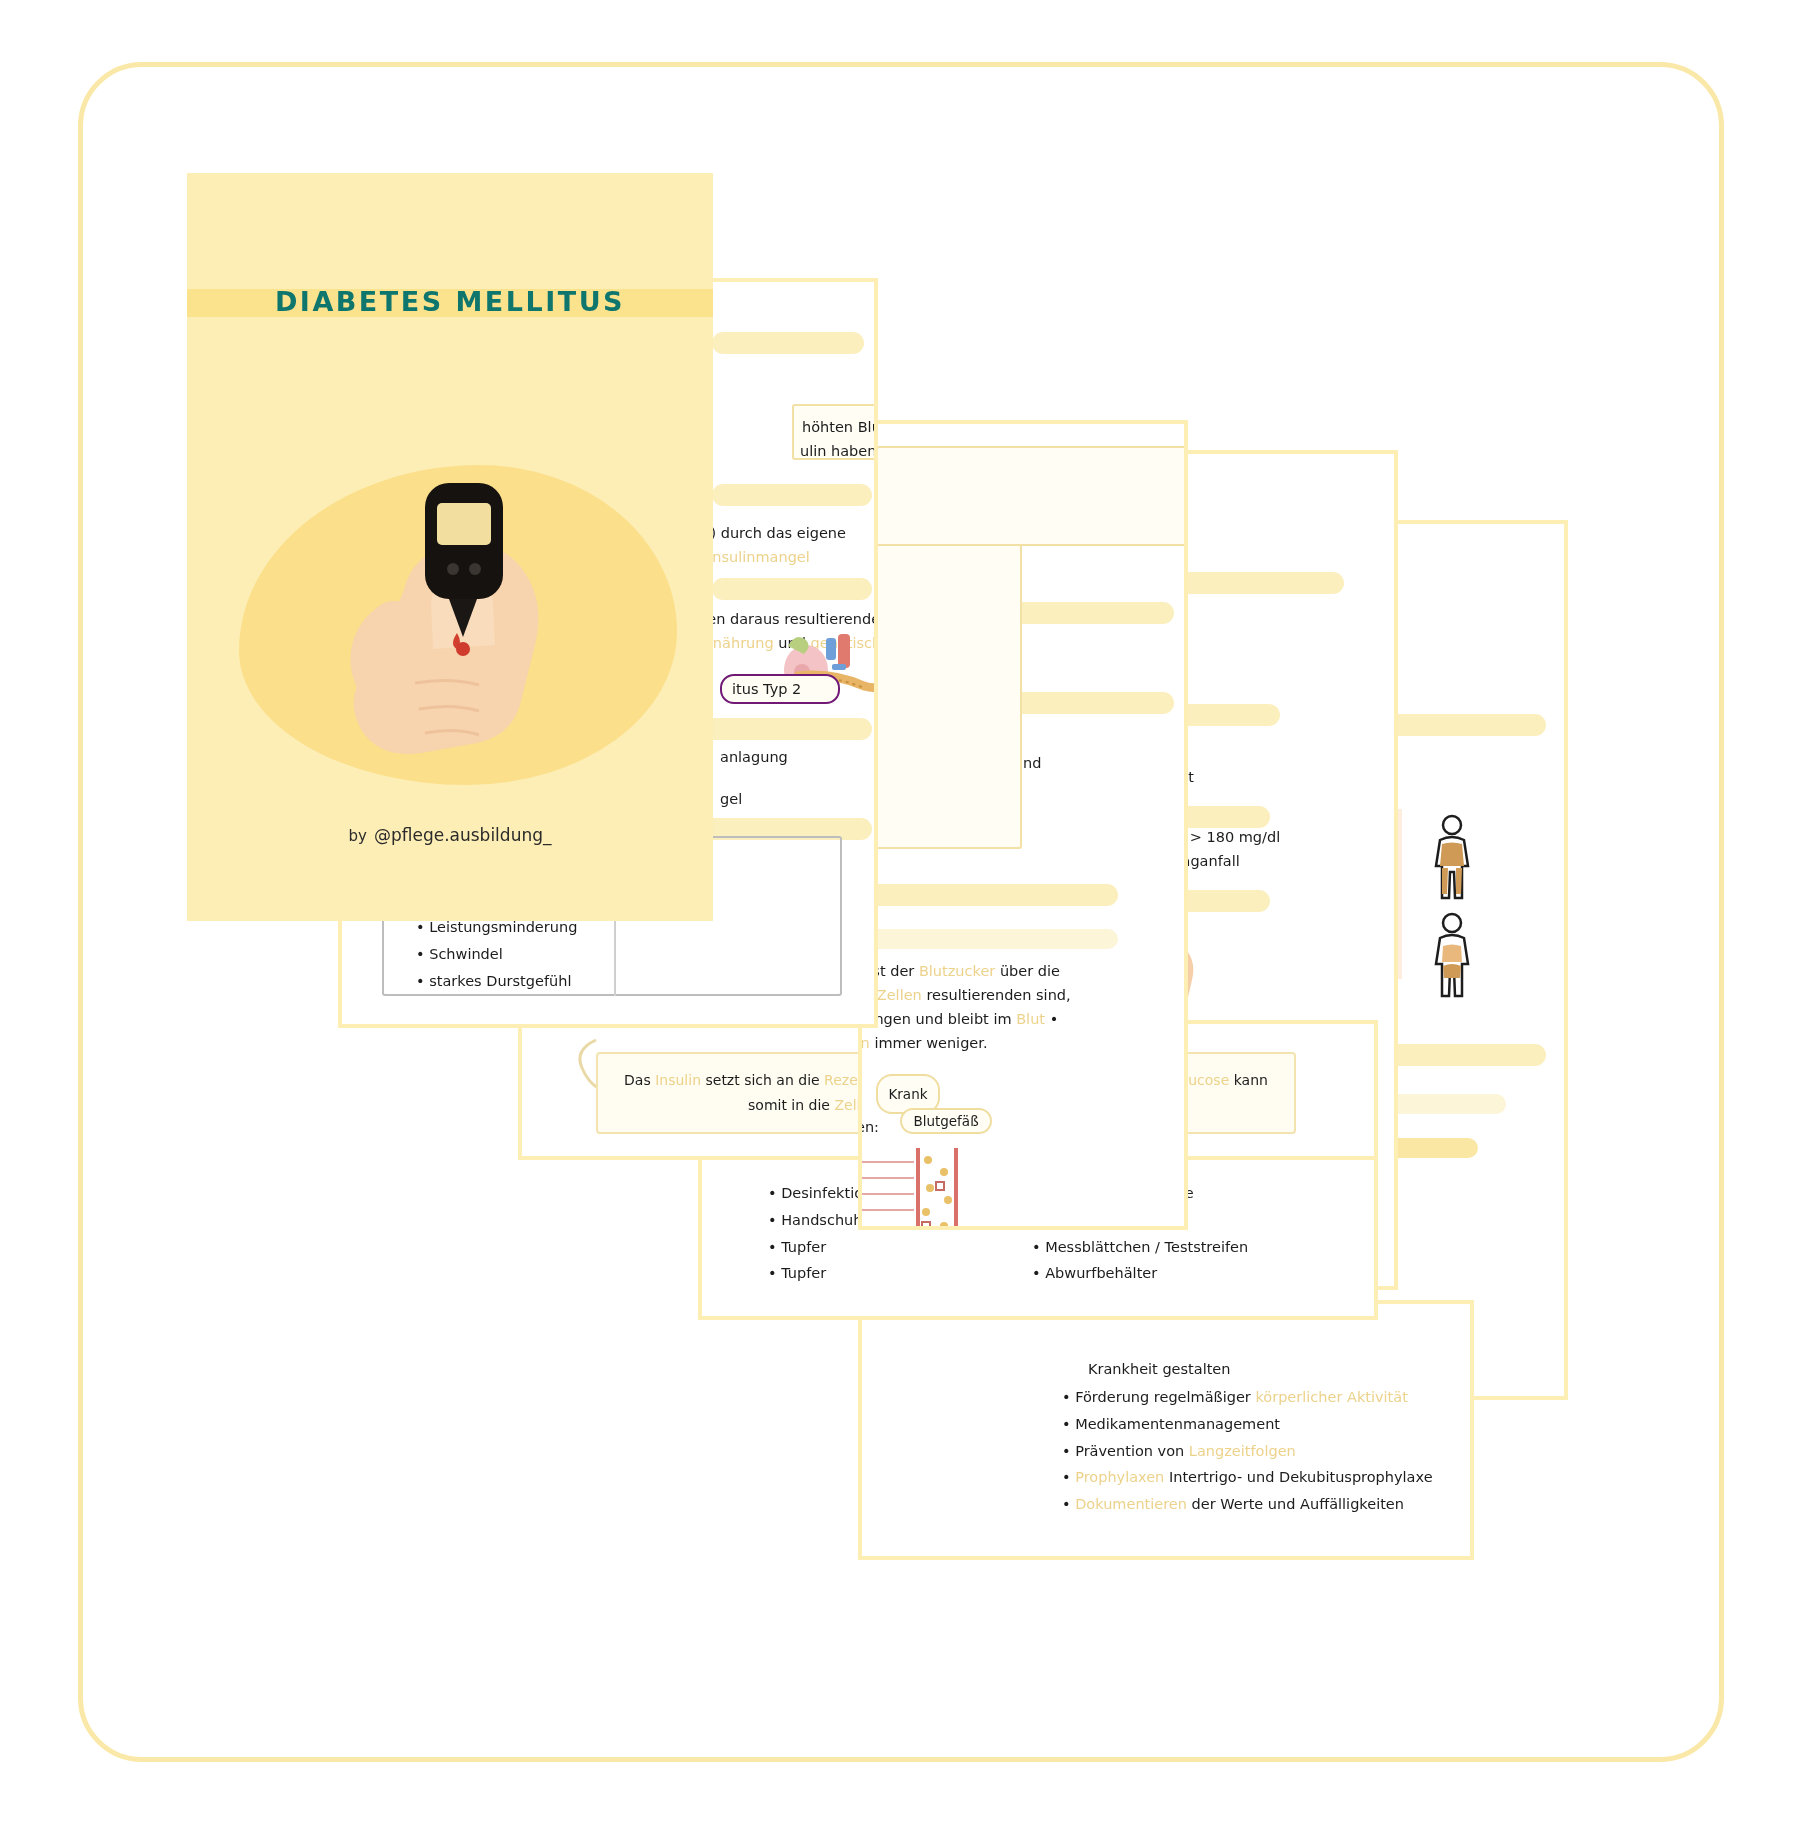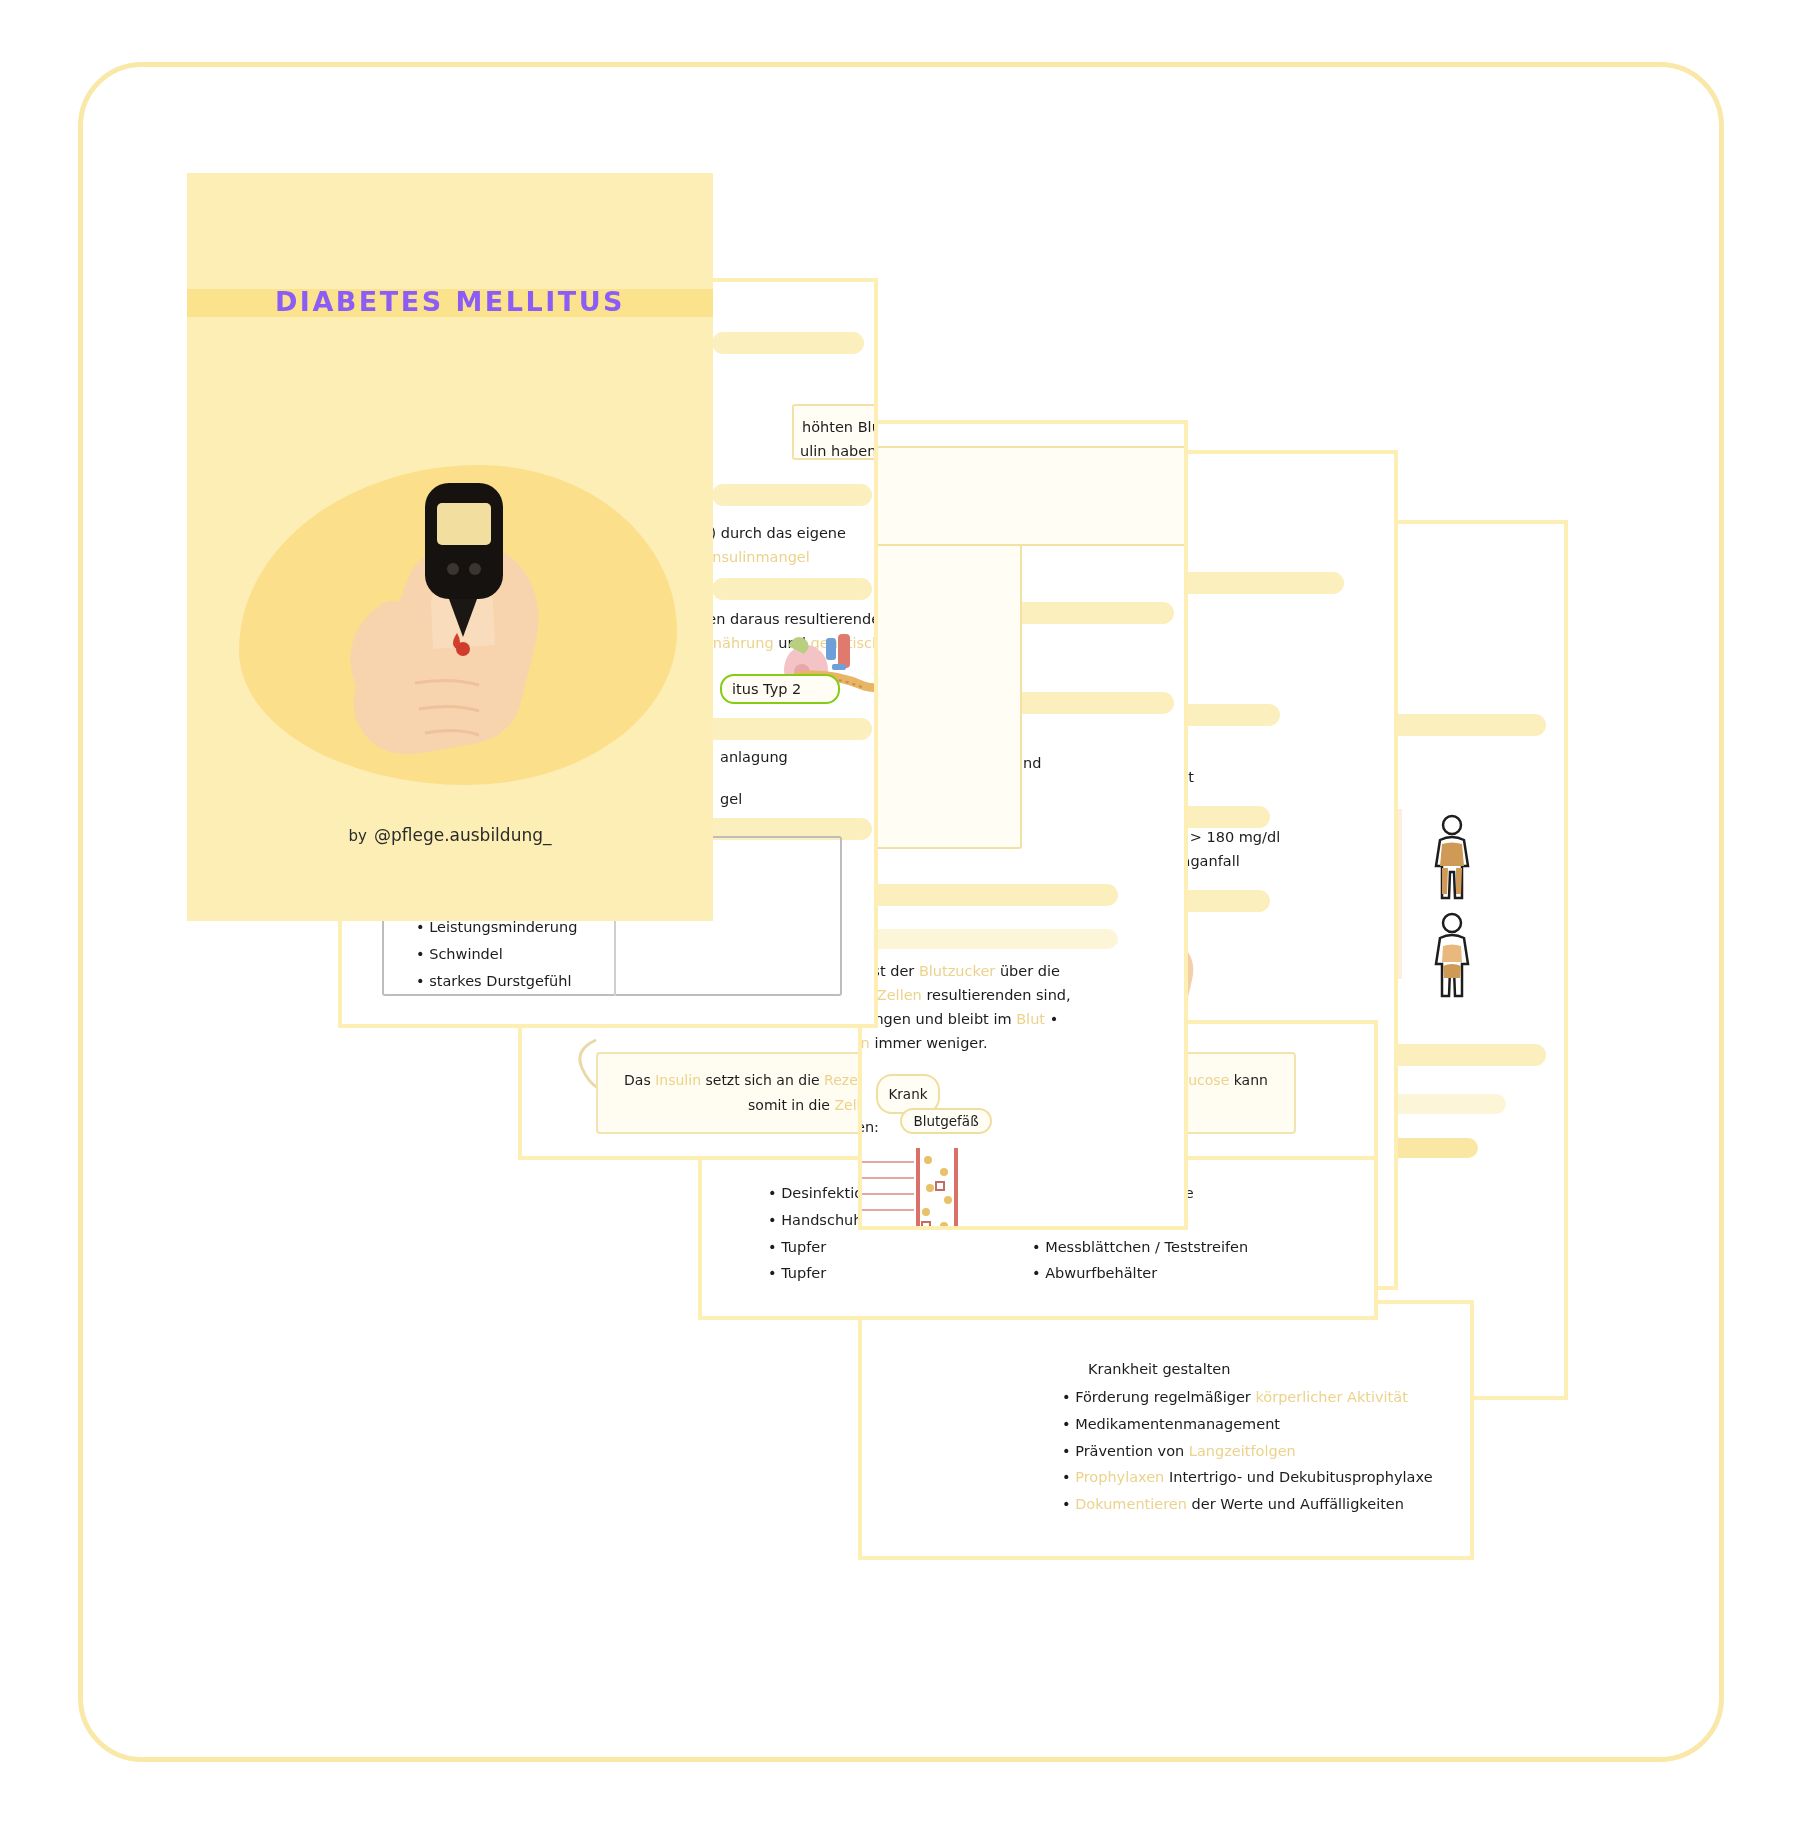--- a/index.html
+++ b/index.html
@@ -24,21 +24,21 @@
 
   
   .cover{
     position:absolute;left:187px;top:173px;width:526px;height:748px;
     background:#fdeeb6;overflow:hidden;z-index:60;
   }
   .cover-band{position:absolute;left:0;top:116px;width:100%;height:28px;background:#fbe28c;}
   .cover-title{
     position:absolute;left:0;top:113px;width:100%;text-align:center;
     font-family:"DejaVu Sans",sans-serif;font-weight:700;
-    font-size:27px;letter-spacing:2.5px;color:#8b5cf6;
+    font-size:27px;letter-spacing:2.5px;color:#0f766e;
   }
   .cover-blob{
     position:absolute;left:52px;top:292px;width:438px;height:320px;
     background:#fbdf8b;border-radius:55% 45% 48% 52% / 58% 52% 48% 42%;
   }
   .cover-credit{
     position:absolute;left:0;top:652px;width:100%;text-align:center;
     font-size:17px;color:#2b2b2b;
   }
   .cover-credit .by{font-size:15px;margin-right:7px;}
@@ -52,21 +52,21 @@
   .band{position:absolute;background:#fcefbe;border-radius:13px;height:22px;}
   .band-pale{position:absolute;background:#fdf5d8;border-radius:13px;height:20px;}
   .boxline{position:absolute;border:2px solid #f3e0a4;background:#fffdf4;box-sizing:border-box;border-radius:3px;}
   .bul{position:absolute;font-size:14.5px;color:#1c1c1c;line-height:1.85;}
   .bul div{white-space:nowrap;}
   .bul div::before{content:"• ";color:#1c1c1c;}
 
   .vline{position:absolute;width:2px;background:#cfcfcf;}
 
   .tagbox{
-    position:absolute;border:2px solid #84cc16;background:#fffdf4;
+    position:absolute;border:2px solid #701a75;background:#fffdf4;
     box-sizing:border-box;font-size:14.5px;color:#1c1c1c;
     display:flex;align-items:center;padding:0 10px;border-radius:14px;
   }
   .pill{
     position:absolute;border:2px solid #f0dda0;background:#fffdf4;border-radius:16px;
     font-size:13.5px;color:#1c1c1c;display:flex;align-items:center;justify-content:center;
     padding:3px 12px;box-sizing:border-box;
   }
 
   .insulin-box{

